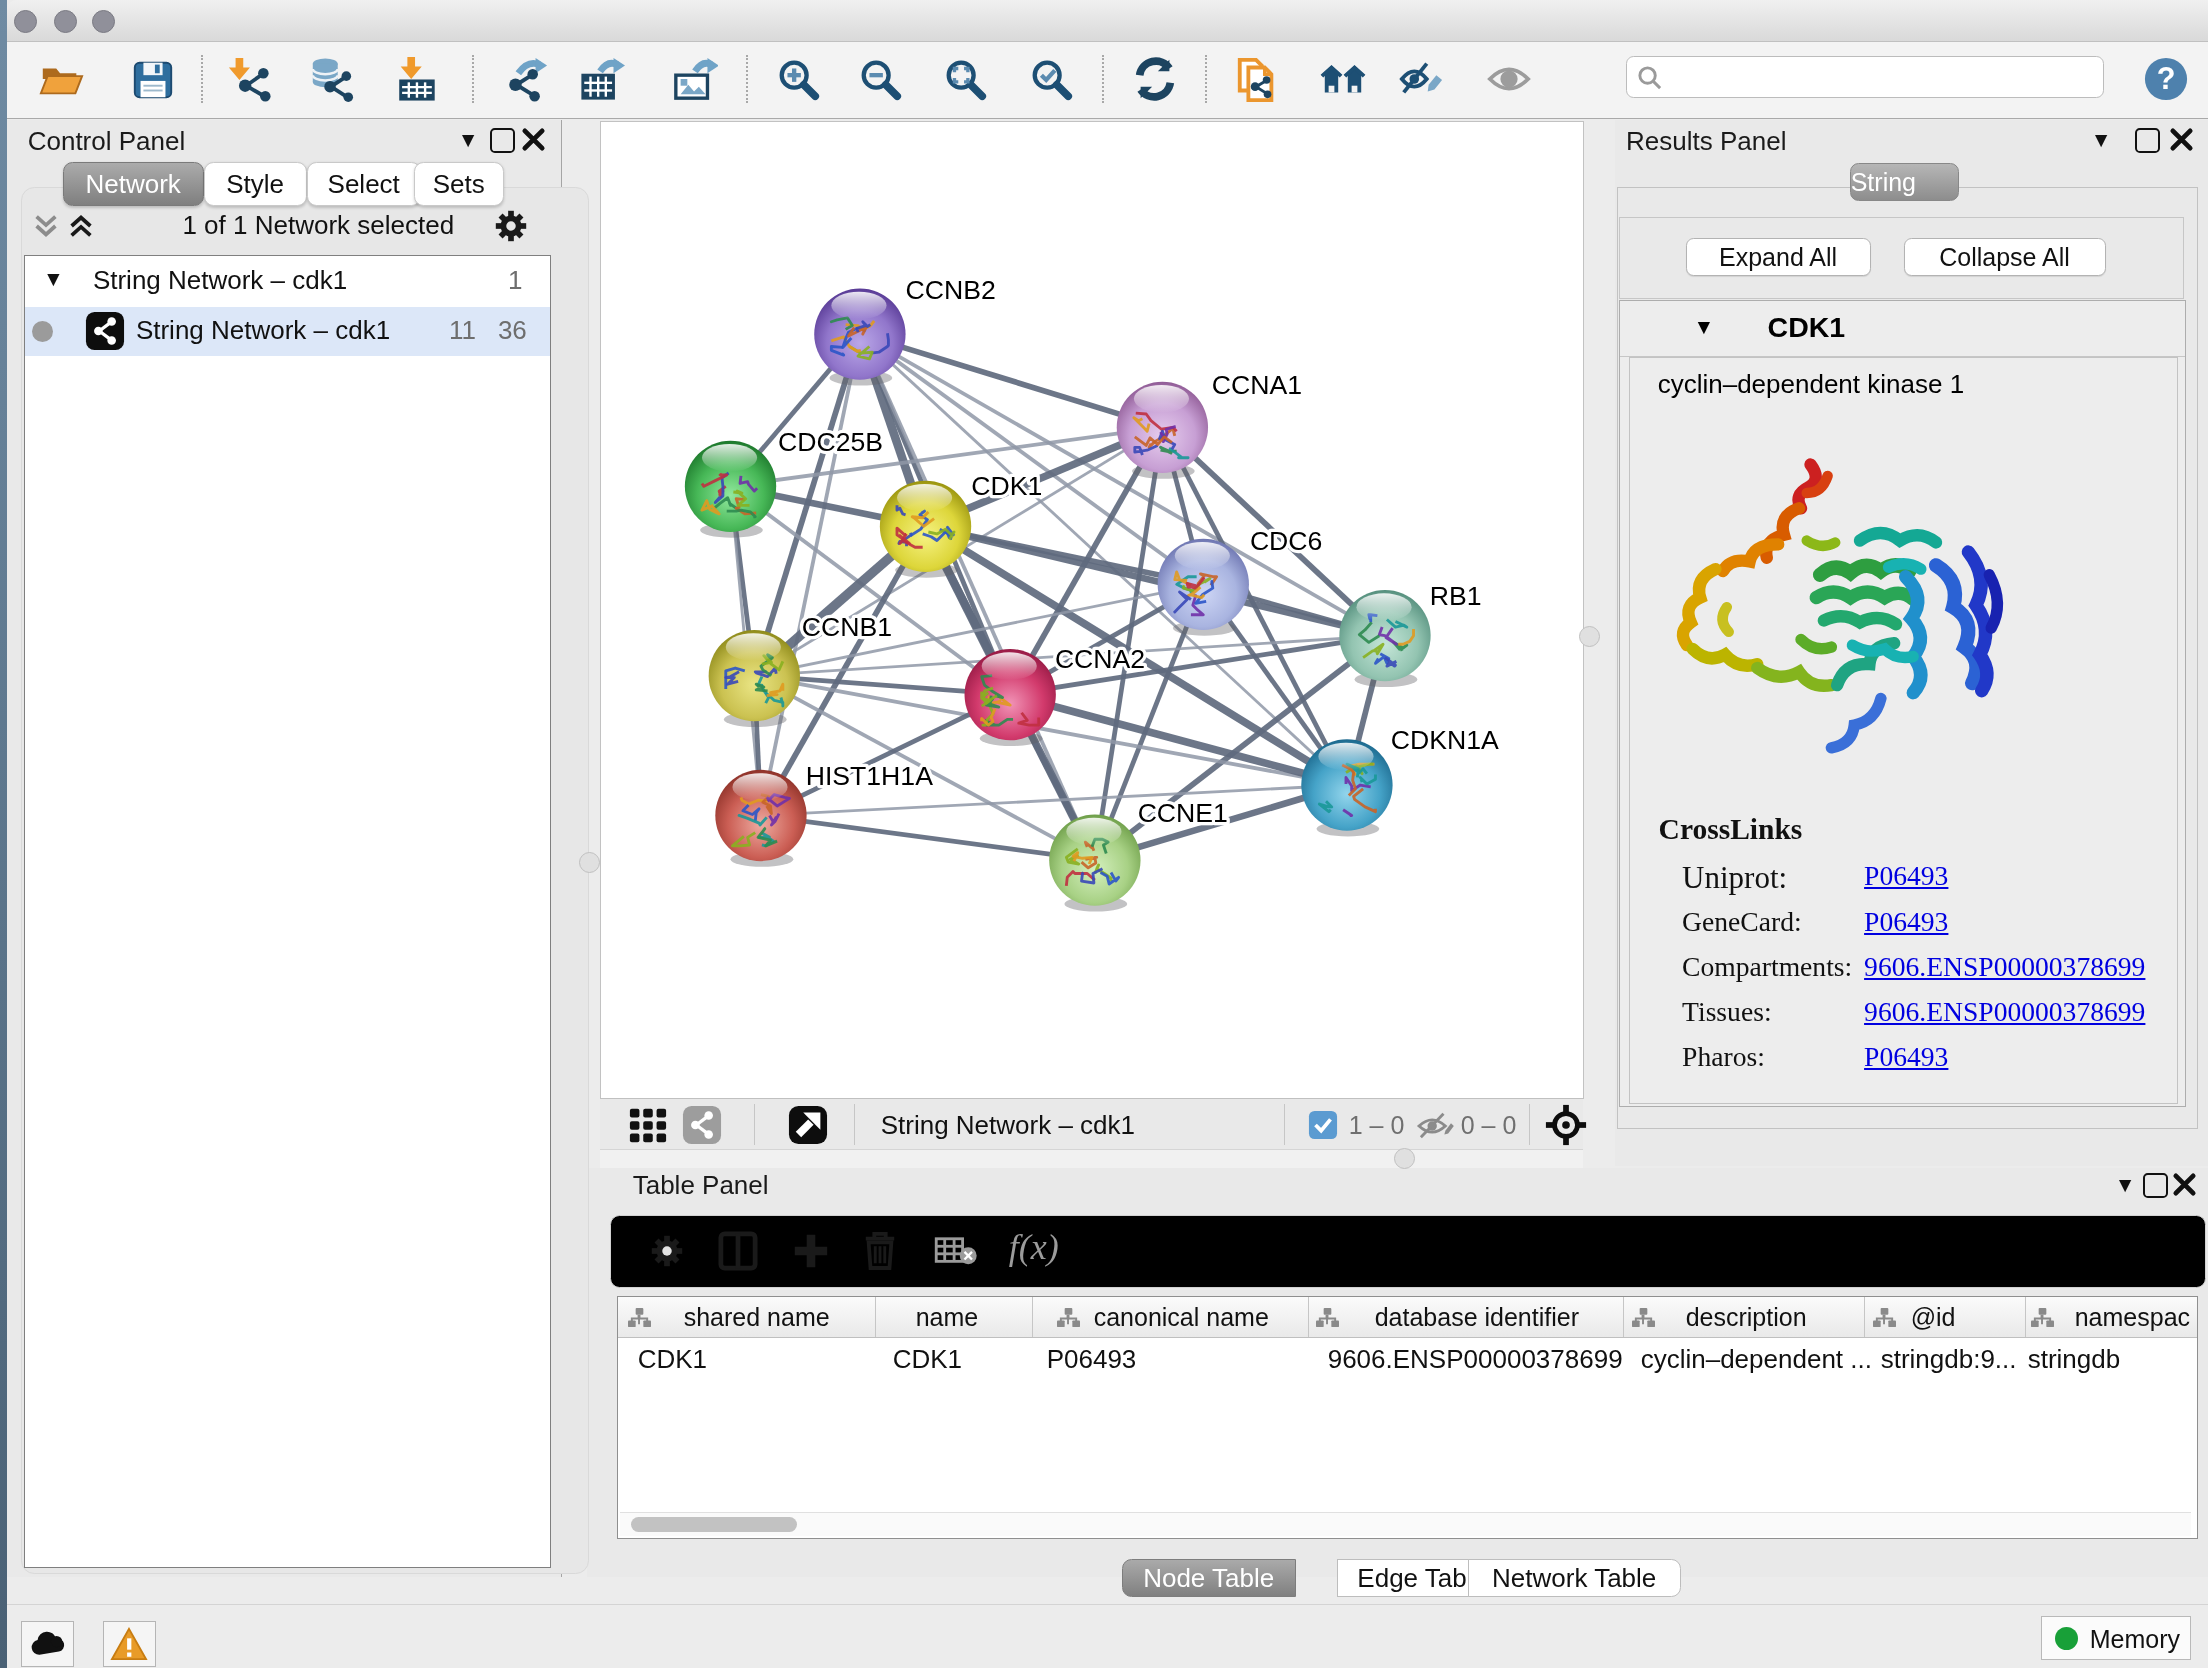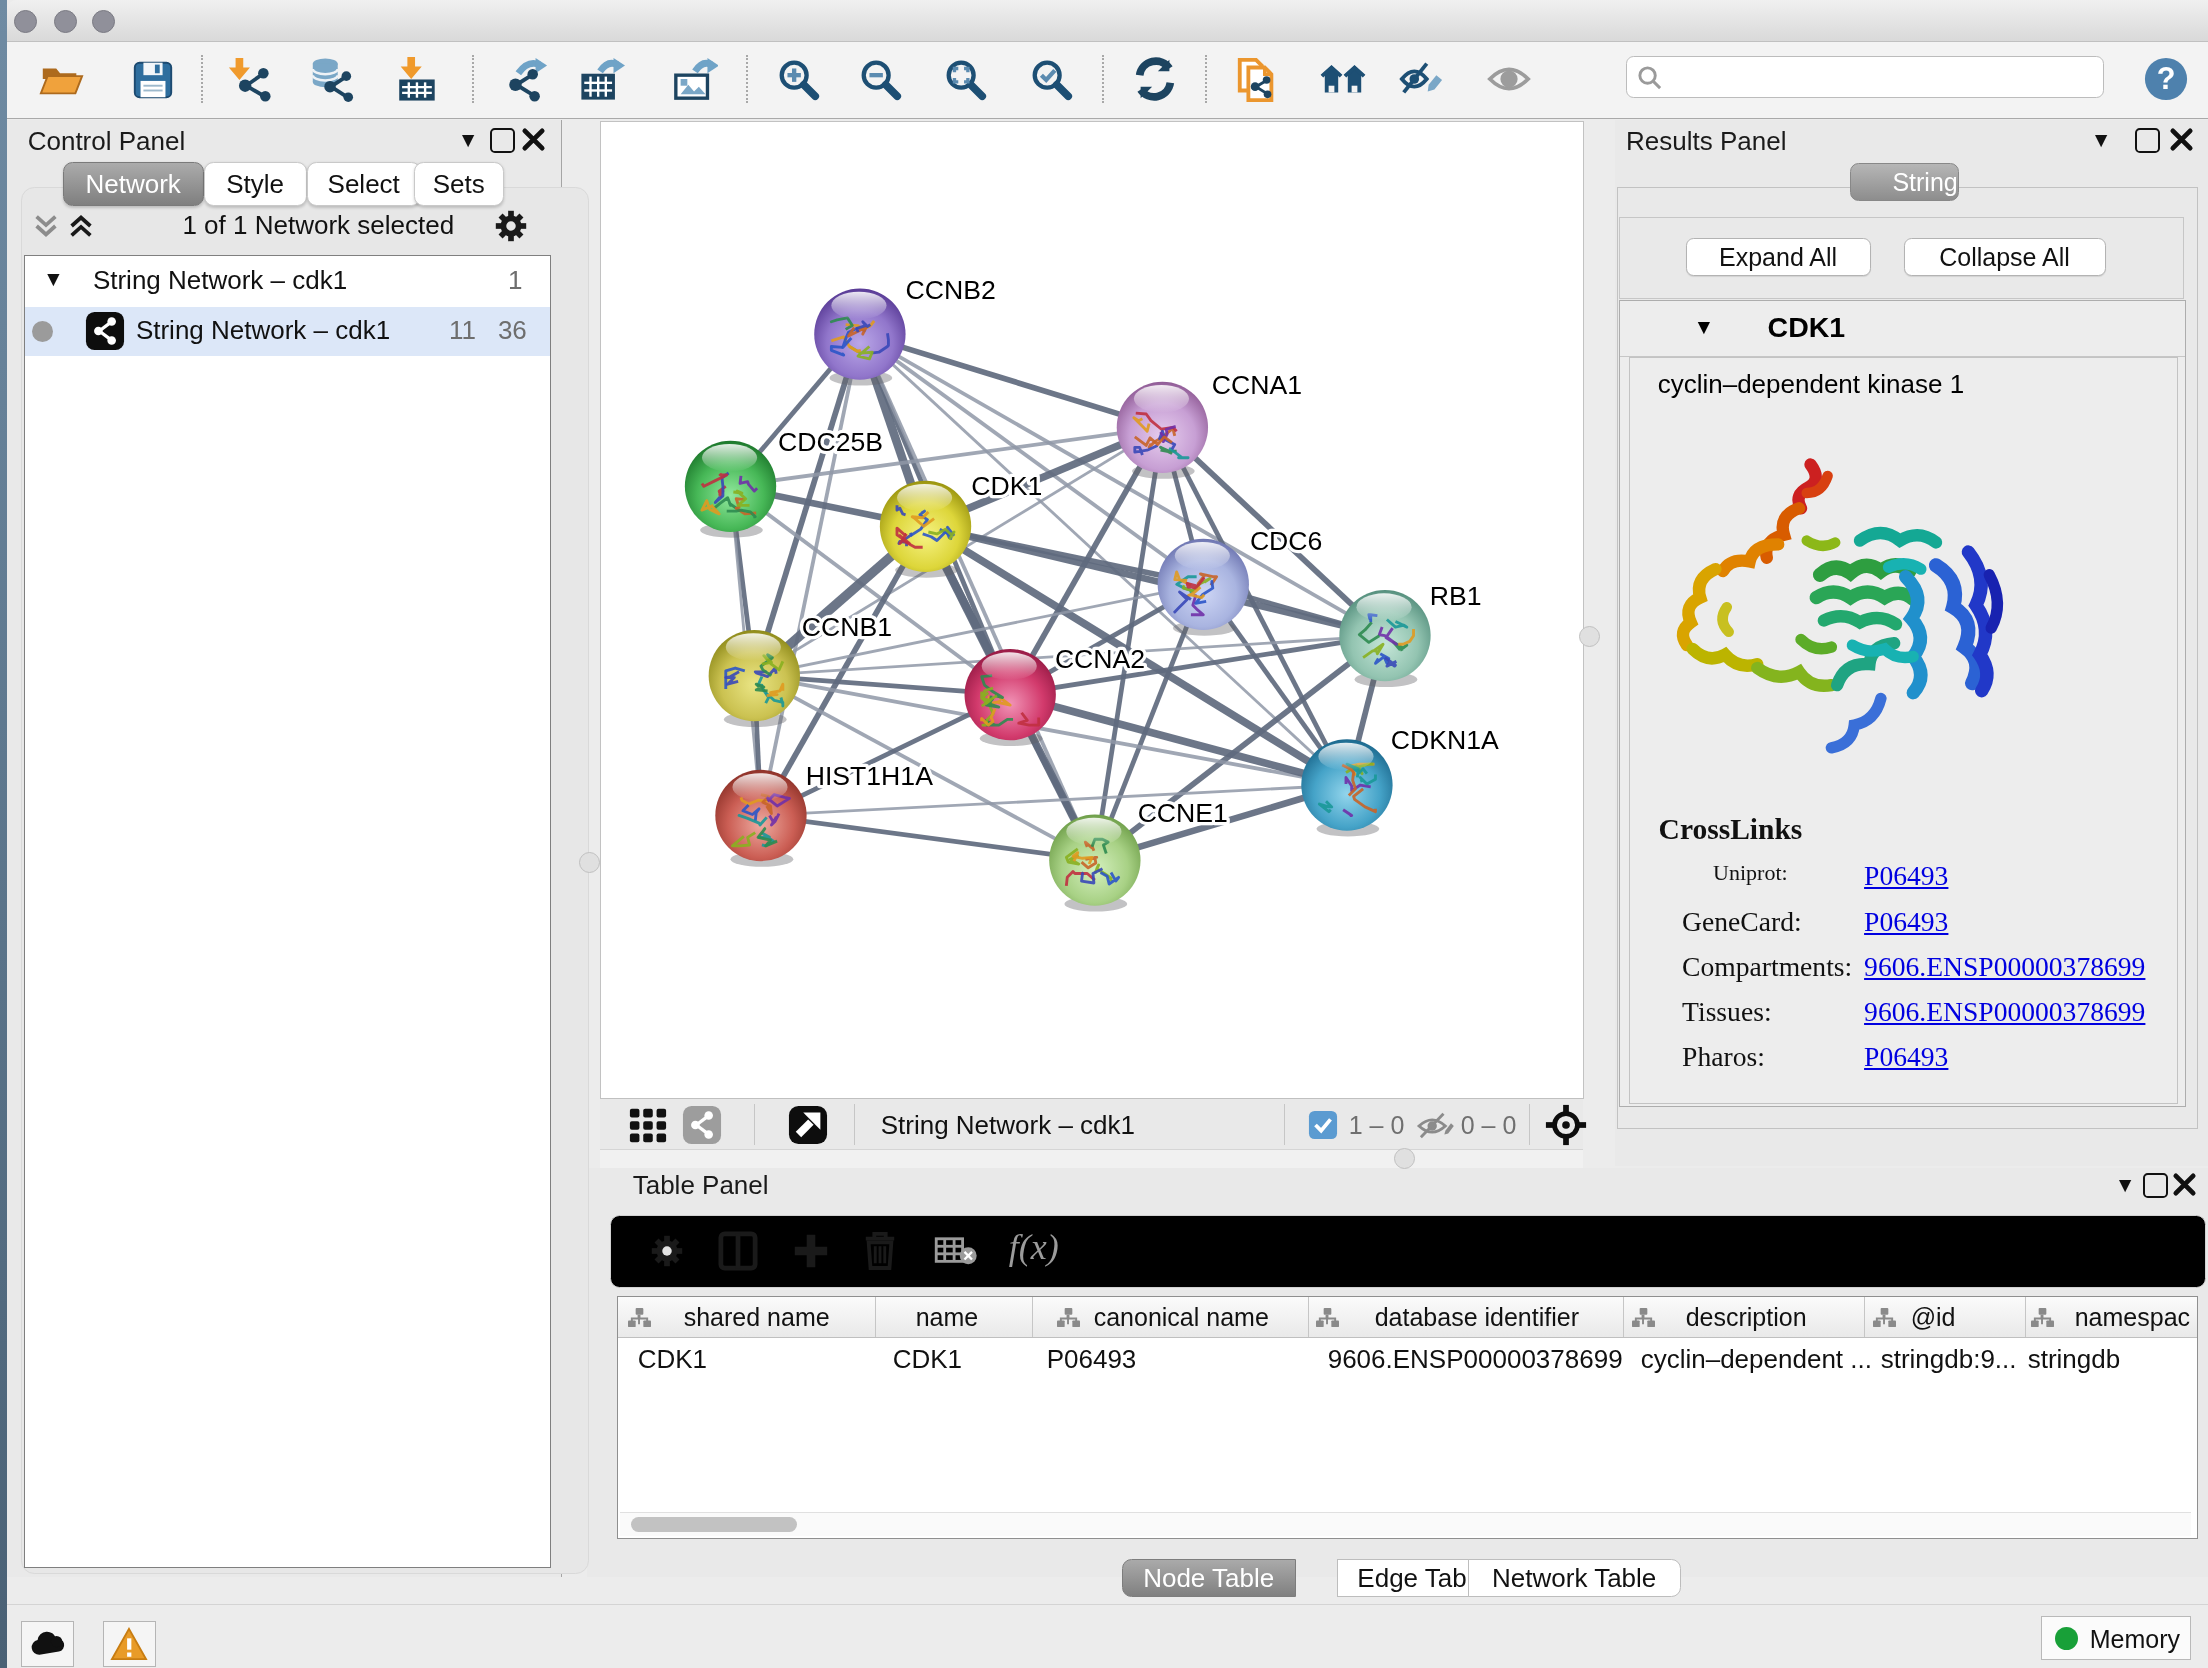--- a/index.html
+++ b/index.html
@@ -24,21 +24,21 @@
 #cplist{position:absolute;left:1.9px;top:67px;width:525px;height:1311px;background:#fff;border:1.9px solid #7f7f7f;}
 .trow{position:absolute;left:0;width:100%;height:49px;font-size:26px;color:#111;}
 
 #netview{position:absolute;left:593px;top:121px;width:982px;height:976px;background:#fff;border:1px solid #c2c2c2;}
 #netbar{position:absolute;left:593px;top:1098px;width:983px;height:50px;background:#e9e9e9;border-top:1px solid #c0c0c0;border-bottom:1px solid #d5d5d5;}
 #netstrip{position:absolute;left:593px;top:1150px;width:983px;height:18px;background:#f1f1f1;}
 .nbsep{position:absolute;top:4.8px;height:41px;width:0;border-left:1.9px solid #c6c6c6;}
 
 #rp{position:absolute;left:1608px;top:120px;width:593px;height:1046px;background:#e9e9e9;}
 #rp-title{position:absolute;left:11.4px;top:5.7px;font-size:26px;color:#1a1a1a;}
-#stringtab{position:absolute;left:235px;top:43px;width:107px;height:36px;border-radius:8.6px;background:linear-gradient(#b6b6b6,#8d8d8d);border:1px solid #888;color:#fff;font-size:25px;text-align:right;line-height:36px;z-index:3;}
+#stringtab{position:absolute;left:235px;top:43px;width:107px;height:36px;border-radius:8.6px;background:linear-gradient(#b6b6b6,#8d8d8d);border:1px solid #888;color:#fff;font-size:25px;text-align:left;line-height:36px;z-index:3;}
 #rpbox{position:absolute;left:1.9px;top:67px;width:579px;height:940px;border:1.9px solid #c2c2c2;background:#e9e9e9;z-index:1;}
 #rpbtnbox{position:absolute;left:1px;top:28.5px;width:563px;height:80px;border:1.9px solid #c6c6c6;}
 .rpbtn{position:absolute;top:20px;height:36px;background:#fff;border:1px solid #b3b3b3;border-radius:7.6px;font-size:25px;text-align:center;color:#111;line-height:36px;box-shadow:0 1px 1px rgba(0,0,0,.1);}
 #rpcont{position:absolute;left:1px;top:112px;width:565px;height:805px;border:1px solid #adadad;background:#ededed;}
 #cdk1row{position:absolute;left:0;top:0;width:100%;height:55px;border-bottom:1px solid #c6c6c6;}
 #cdk1body{position:absolute;left:9.5px;top:56px;right:6.7px;bottom:1.9px;border:1px solid #c3c3c3;background:#ededed;}
 .serif{font-family:"Liberation Serif",serif;}
 .xl{color:#0000e0;text-decoration:underline;}
 
 #tp{position:absolute;left:580px;top:1168px;width:1622px;height:409px;background:#e9e9e9;}
@@ -682,21 +682,21 @@
               <path d="M284 118 q26 16 18 44 q24 14 12 42 q20 14 8 38" stroke="#2b62d4" stroke-width="15"></path>
               <path d="M318 104 q22 28 8 56 q18 26 4 52 q14 20 2 38" stroke="#2138c8" stroke-width="14"></path>
               <path d="M340 128 q16 30 2 56" stroke="#1822b0" stroke-width="12"></path>
               <path d="M226 258 q-6 24 -28 28 q-2 20 -24 24" stroke="#3a6fd8" stroke-width="12"></path>
               <path d="M196 202 q16 10 34 4 q12 12 30 8" stroke="#18b2b2" stroke-width="12"></path>
               <path d="M148 92 q16 10 30 2" stroke="#8cb818" stroke-width="11"></path>
             </g>
           </svg>
 
           <div class="serif" style="position:absolute;left:28.5px;top:455px;font-size:29.5px;font-weight:bold;color:#111;">CrossLinks</div>
-          <div class="serif" style="position:absolute;left:52px;top:502px;font-size:22px;color:#111;margin-left:31px;">Uniprot:</div>
+          <div class="serif" style="position:absolute;left:52px;top:502px;font-size:31px;color:#111;">Uniprot:</div>
           <div class="serif xl" style="position:absolute;left:234px;top:502px;font-size:27.6px;">P06493</div>
           <div class="serif" style="position:absolute;left:52px;top:548px;font-size:27.6px;color:#111;">GeneCard:</div>
           <div class="serif xl" style="position:absolute;left:234px;top:548px;font-size:27.6px;">P06493</div>
           <div class="serif" style="position:absolute;left:52px;top:593px;font-size:27.6px;color:#111;">Compartments:</div>
           <div class="serif xl" style="position:absolute;left:234px;top:593px;font-size:27.6px;">9606.ENSP00000378699</div>
           <div class="serif" style="position:absolute;left:52px;top:638px;font-size:27.6px;color:#111;">Tissues:</div>
           <div class="serif xl" style="position:absolute;left:234px;top:638px;font-size:27.6px;">9606.ENSP00000378699</div>
           <div class="serif" style="position:absolute;left:52px;top:683px;font-size:27.6px;color:#111;">Pharos:</div>
           <div class="serif xl" style="position:absolute;left:234px;top:683px;font-size:27.6px;">P06493</div>
 

